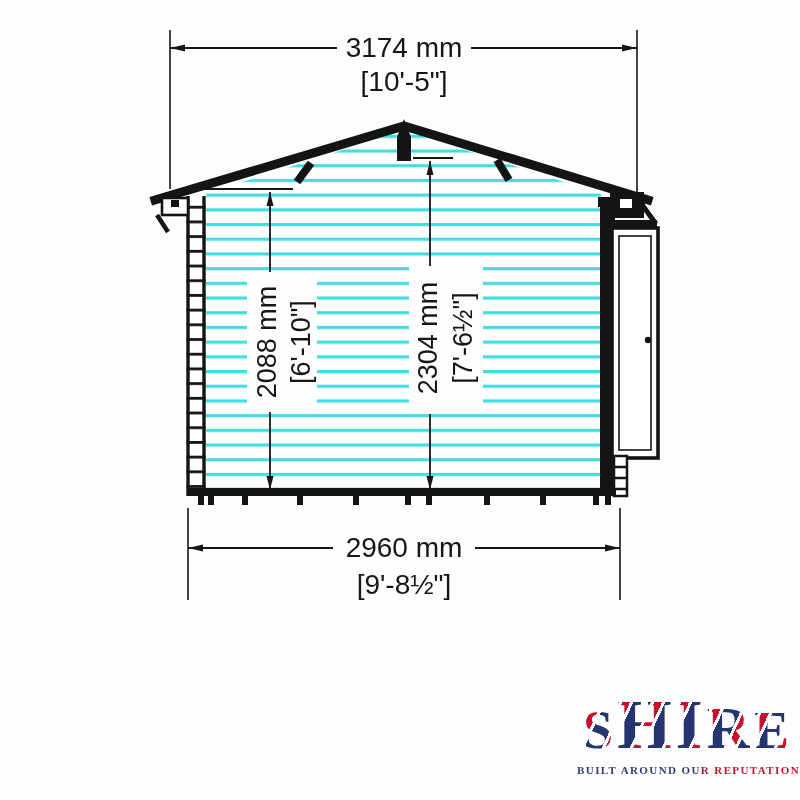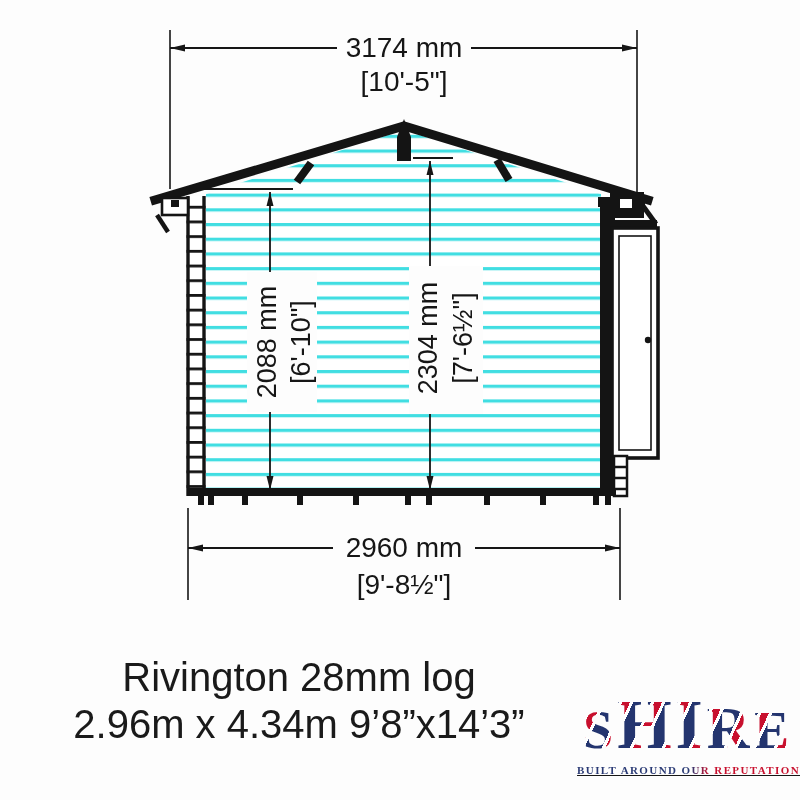--- a/index.html
+++ b/index.html
@@ -12,21 +12,21 @@
   .dim{font-size:28px;}
   .dim-sm{font-size:27px;}
 
   
   .caption{
     position:absolute;left:2px;top:654px;width:594px;text-align:center;
     font-size:40px;line-height:47px;color:#1a1a1a;letter-spacing:0px;
   }
 
   
-  .logo{position:absolute;left:572px;top:690px;width:228px;text-align:center;text-decoration:underline;}
+  .logo{position:absolute;left:572px;top:690px;width:228px;text-align:center;}
   .logo-letters{line-height:1;white-space:nowrap;}
   .logo-letters span{
     font-family:"Liberation Serif", serif;font-weight:bold;display:inline-block;
     vertical-align:baseline;margin:0 2px;
   }
   .flag-text{
     color:#24356f;
     background-image:repeating-linear-gradient(115deg,
       #24356f 0px, #24356f 7px,
       #ffffff 7px, #ffffff 10px,
@@ -165,24 +165,20 @@
 
     <text class="dim-sm" x="266" y="342" transform="rotate(-90 266 342)" dy="10">2088 mm</text>
     <text class="dim-sm" x="300" y="342" transform="rotate(-90 300 342)" dy="10">[6'-10"]</text>
 
     <text class="dim-sm" x="427" y="338" transform="rotate(-90 427 338)" dy="10">2304 mm</text>
     <text class="dim-sm" x="462" y="338" transform="rotate(-90 462 338)" dy="10">[7'-6½"]</text>
   </g>
 </svg>
 
 
-<div class="caption">
-  <div>Rivington 28mm log</div>
-  <div>2.96m x 4.34m 9’8”x14’3”</div>
-</div>
 
 
 <div class="logo">
   <div class="logo-letters">
     <span class="flag-text ltr-s">S</span><span class="flag-text ltr-h">H</span><span class="flag-text ltr-i">I</span><span class="flag-text ltr-r">R</span><span class="flag-text ltr-e">E</span>
   </div>
   <div class="tagline">BUILT AROUND OUR REPUTATION</div>
 </div>
 </div>
 

